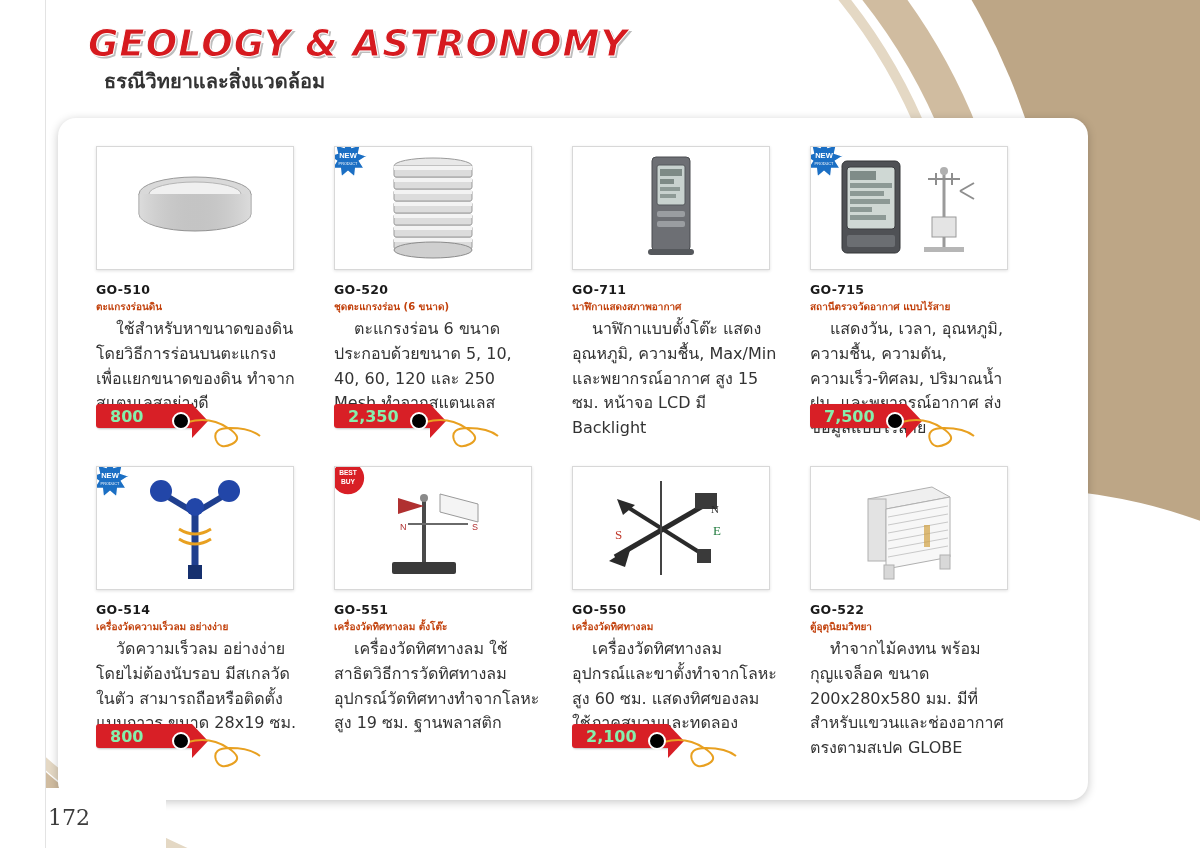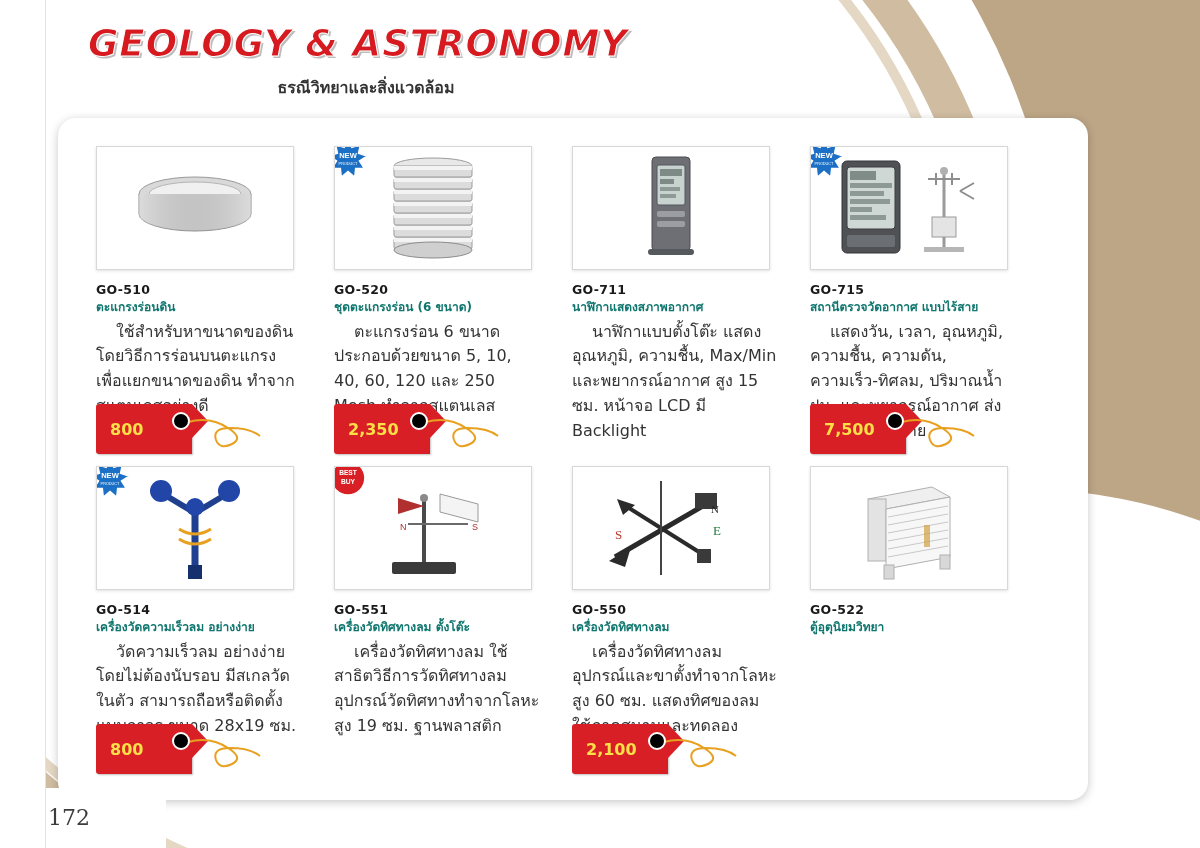--- a/index.html
+++ b/index.html
@@ -67,34 +67,34 @@
     font-family:"DejaVu Serif","Liberation Serif",serif;
     font-size:19px; color:#6c6c6c; letter-spacing:1px;
   }
   .tab span { transform:rotate(-90deg); white-space:nowrap; }
   .tab.active {
     background:#f2e3c0; color:#9a8428; font-weight:bold;
   }
 
   
   .header {
-    position:absolute; left:88px; top:22px; z-index:5;text-align:center;
+    position:absolute; left:88px; top:22px; z-index:5;
   }
   .header h1 {
     margin:0;
     font-family:"DejaVu Sans","Liberation Sans",sans-serif;
     font-size:37px; font-weight:bold; font-style:italic;
     letter-spacing:1px;
     color:#d61a1f;
     -webkit-text-stroke:1px #ffffff;
     text-shadow:2px 2px 0 #bdbdbd;
   }
   .header h2 {
-    margin:10px 0 0 16px;
-    font-size:16px; font-weight:bold;
+    margin:0 0 0 16px;
+    font-size:20px; font-weight:bold;
     color:#333333;
   }
 
   
   .content-card {
     position:absolute; left:58px; top:118px;
     width:1030px; height:682px;
     background:#ffffff;
     border-radius:18px;
     box-shadow:0 2px 10px rgba(0,0,0,.22);
@@ -125,40 +125,40 @@
     width:38px; height:38px; z-index:3;
   }
 
   .code {
     margin-top:12px;
     font-size:12.5px; font-weight:bold; color:#1a1a1a;
     letter-spacing:.3px;
   }
   .name {
     margin-top:3px;
-    font-size:12px; font-weight:bold; color:#0f766e;
+    font-size:10px; font-weight:bold; color:#c2410c;
     line-height:1.3;
   }
   .desc {
     margin-top:4px;
     font-size:16px; color:#333; line-height:1.55;
     text-indent:20px;
     width:206px;
   }
 
   
   .pricewrap { position:absolute; bottom:20px; left:0; width:210px; height:42px; }
   .tag {
     position:absolute; left:0; top:0;
-    width:96px; height:50px;
+    width:96px; height:24px;
     background:#d81f26;
     border-radius:3px 0 0 3px;
     display:flex; align-items:center; justify-content:flex-start;
     padding-left:14px;
-    color:#fde047; font-weight:bold; font-size:16px;
+    color:#86efac; font-weight:bold; font-size:16px;
     box-shadow:1px 1px 2px rgba(0,0,0,.25);
   }
   .tag:after {
     content:""; position:absolute; right:-16px; top:0;
     border-top:17px solid transparent;
     border-bottom:17px solid transparent;
     border-left:16px solid #d81f26;
   }
   .tag-hole {
     position:absolute; left:76px; top:8px;
@@ -469,18 +469,19 @@
           <line x1="34" y1="84" x2="94" y2="73"></line>
         </g>
         <rect x="70" y="52" width="6" height="22" fill="#d0a040" opacity=".7"></rect>
         <rect x="30" y="92" width="10" height="14" fill="#d8d8d8" stroke="#b0b0b0"></rect>
         <rect x="86" y="82" width="10" height="14" fill="#d8d8d8" stroke="#b0b0b0"></rect>
       </svg>
 
       </div>
       <div class="code">GO-522</div>
       <div class="name">ตู้อุตุนิยมวิทยา</div>
+      <div class="desc">ทำจากไม้คงทน พร้อมกุญแจล็อค ขนาด 200x280x580 มม. มีที่สำหรับแขวนและช่องอากาศ ตรงตามสเปค GLOBE</div>
       </div>
     </div>
 </div>
 
 <div class="folio-bar"></div>
 <div class="folio">172</div>
 
 </body></html>

